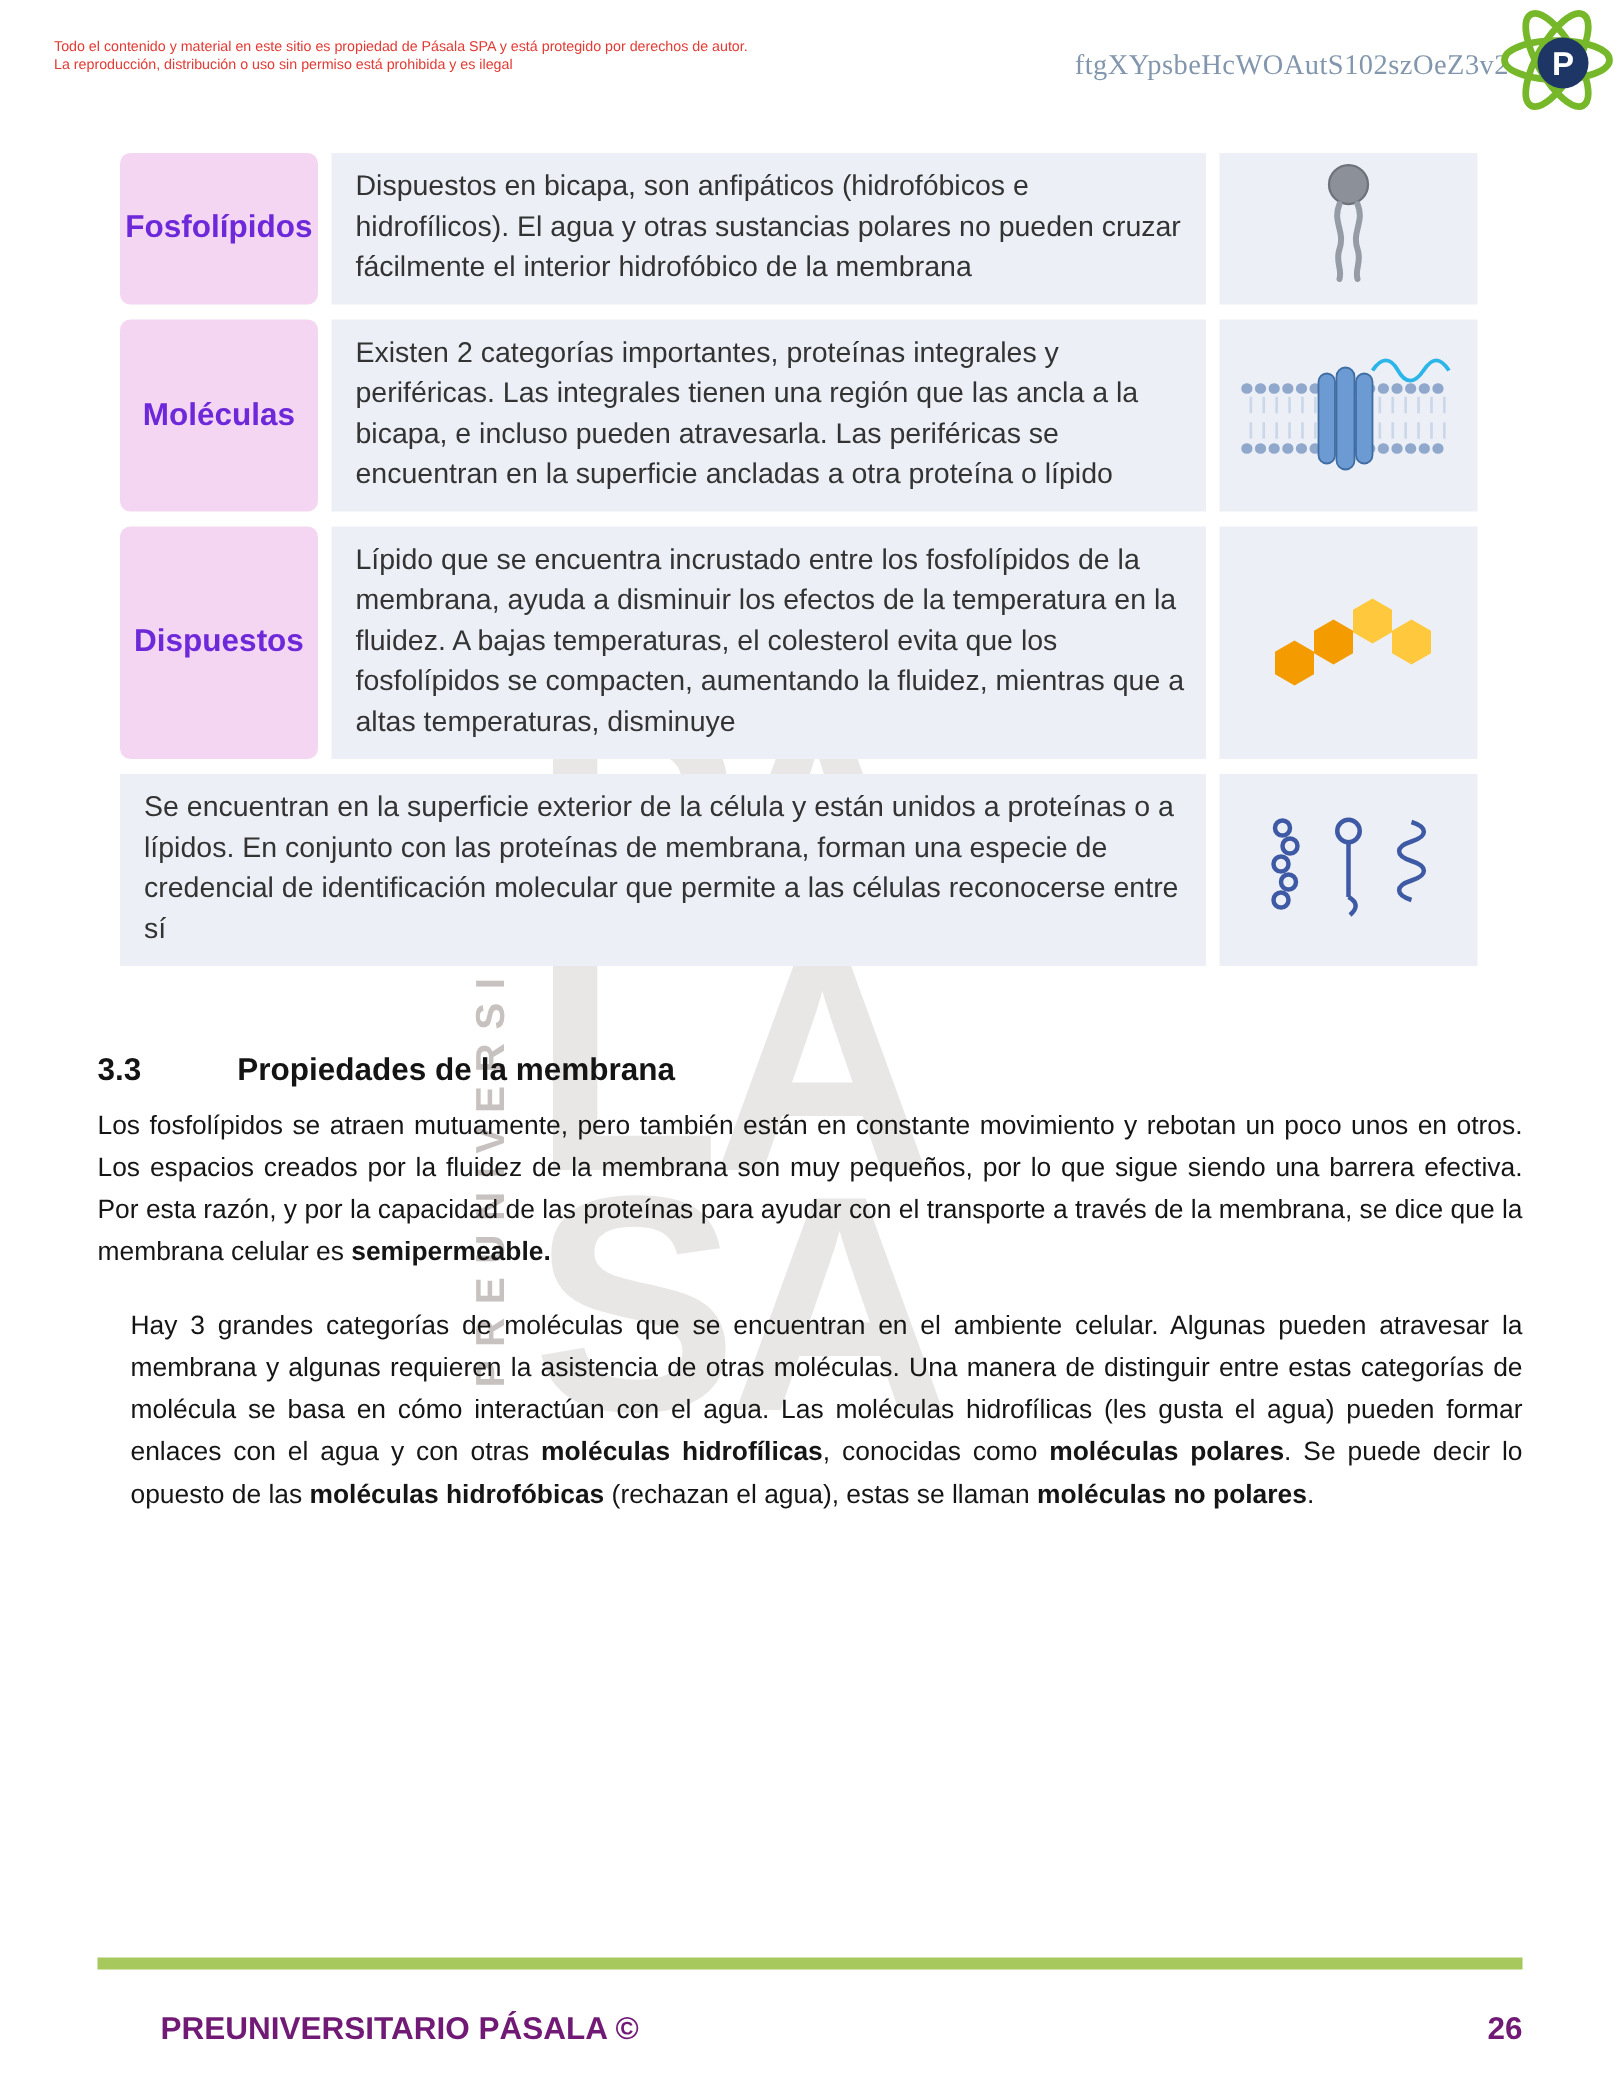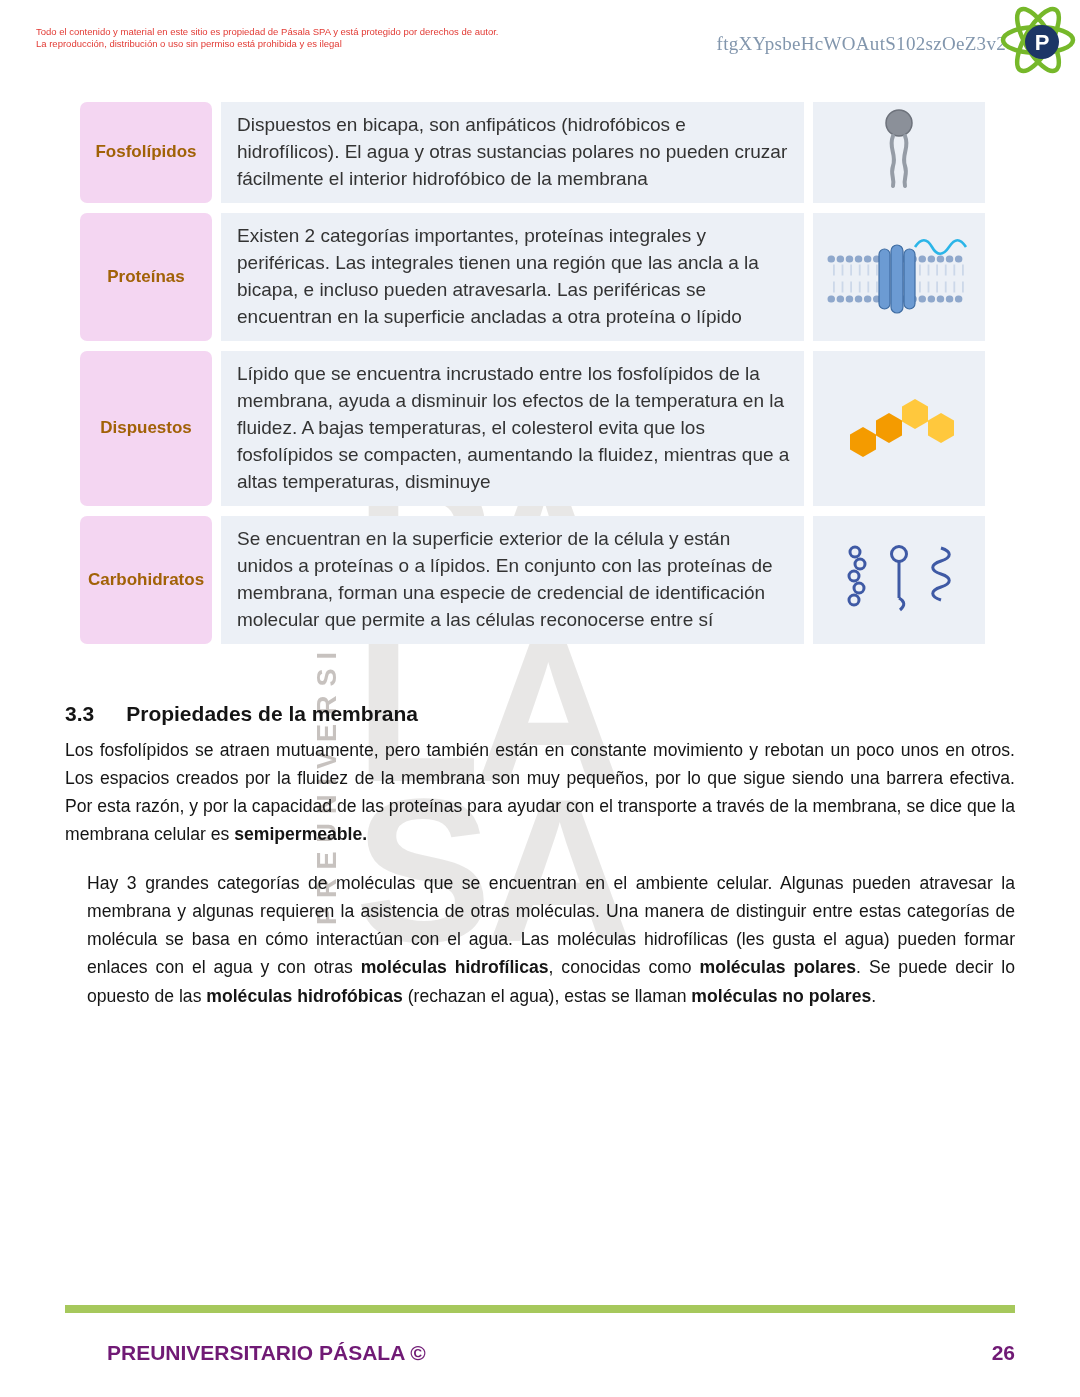--- a/index.html
+++ b/index.html
@@ -39,33 +39,33 @@
 
   .table-title {
     margin-left:16px; color:#203864; font-weight:bold; font-size:19.5px;
   }
 
   .mol-table { margin:14px 30px 0 15px; }
   .mol-row { display:flex; gap:9px; margin-bottom:10px; }
   .label-cell {
     width:132px; flex:0 0 132px; background:#f4d6f2; border-radius:7px;
     display:flex; align-items:center; justify-content:center;
-    font-size:17px; font-weight:600; color:#a16207; text-align:center;
+    font-size:21px; font-weight:600; color:#6d28d9; text-align:center;
   }
   .desc-cell {
     flex:1; background:#ecf0f6; padding:10px 14px 10px 16px;
     font-size:19px; line-height:1.42; color:#333; display:flex; align-items:center;
   }
   .icon-cell {
     width:172px; flex:0 0 172px; background:#ecf0f6;
     display:flex; align-items:center; justify-content:center;
   }
 
   .section-heading {
-    display:flex; gap:32px; margin-top:58px;
+    display:flex; gap:64px; margin-top:58px;
     font-size:21px; font-weight:bold; color:#141414;
   }
 
   .body-par {
     margin-top:10px; font-size:17.6px; line-height:1.6; color:#151515;
     text-align:justify;
   }
   .body-par + .body-par { margin-top:21px;margin-left:22px; }
   .body-par b { font-weight:bold; }
 
@@ -126,21 +126,21 @@
             <circle cx="30" cy="17" r="13" fill="#8b9099" stroke="#6d727b" stroke-width="1.5"></circle>
             <g fill="none" stroke="#959ca6" stroke-width="4" stroke-linecap="round">
               <path d="M24 30 c-5 12 4 18 0 30 c-3 9 2 13 0 20"></path>
               <path d="M36 30 c5 12 -4 18 0 30 c3 9 -2 13 0 20"></path>
             </g>
           </svg>
         </div>
       </div>
 
       <div class="mol-row">
-        <div class="label-cell">Proteínas</div>
+        <div class="label-cell">Moléculas</div>
         <div class="desc-cell">
           <span>Existen 2 categorías importantes, proteínas integrales y periféricas. Las integrales tienen una región que las ancla a la bicapa, e incluso pueden atravesarla. Las periféricas se encuentran en la superficie ancladas a otra proteína o lípido</span>
         </div>
         <div class="icon-cell">
           <svg width="152" height="80" viewBox="0 0 152 80">
 
             <line x1="8" y1="22" x2="144" y2="22" stroke="#8fa8cc" stroke-width="7" stroke-linecap="round" stroke-dasharray="0.5 8.6"></line>
             <line x1="8" y1="62" x2="144" y2="62" stroke="#8fa8cc" stroke-width="7" stroke-linecap="round" stroke-dasharray="0.5 8.6"></line>
 
             <line x1="10" y1="33" x2="142" y2="33" stroke="#ccd8e9" stroke-width="11" stroke-dasharray="1.8 6.8"></line>
@@ -166,21 +166,20 @@
           <svg width="132" height="76" viewBox="0 0 132 76">
             <polygon points="30,37 43,44.5 43,59.5 30,67 17,59.5 17,44.5" fill="#f49b00"></polygon>
             <polygon points="56,23 69,30.5 69,45.5 56,53 43,45.5 43,30.5" fill="#f49b00"></polygon>
             <polygon points="82,9 95,16.5 95,31.5 82,39 69,31.5 69,16.5" fill="#ffc83d"></polygon>
             <polygon points="108,23 121,30.5 121,45.5 108,53 95,45.5 95,30.5" fill="#ffc83d"></polygon>
           </svg>
         </div>
       </div>
 
       <div class="mol-row">
-        <div class="label-cell">Carbohidratos</div>
         <div class="desc-cell">
           <span>Se encuentran en la superficie exterior de la célula y están unidos a proteínas o a lípidos. En conjunto con las proteínas de membrana, forman una especie de credencial de identificación molecular que permite a las células reconocerse entre sí</span>
         </div>
         <div class="icon-cell">
           <svg width="116" height="80" viewBox="0 0 116 80">
             <g fill="none" stroke="#3f5aa5" stroke-width="3">
 
               <circle cx="14" cy="12" r="5"></circle>
               <circle cx="19" cy="24" r="5"></circle>
               <circle cx="13" cy="36" r="5"></circle>

